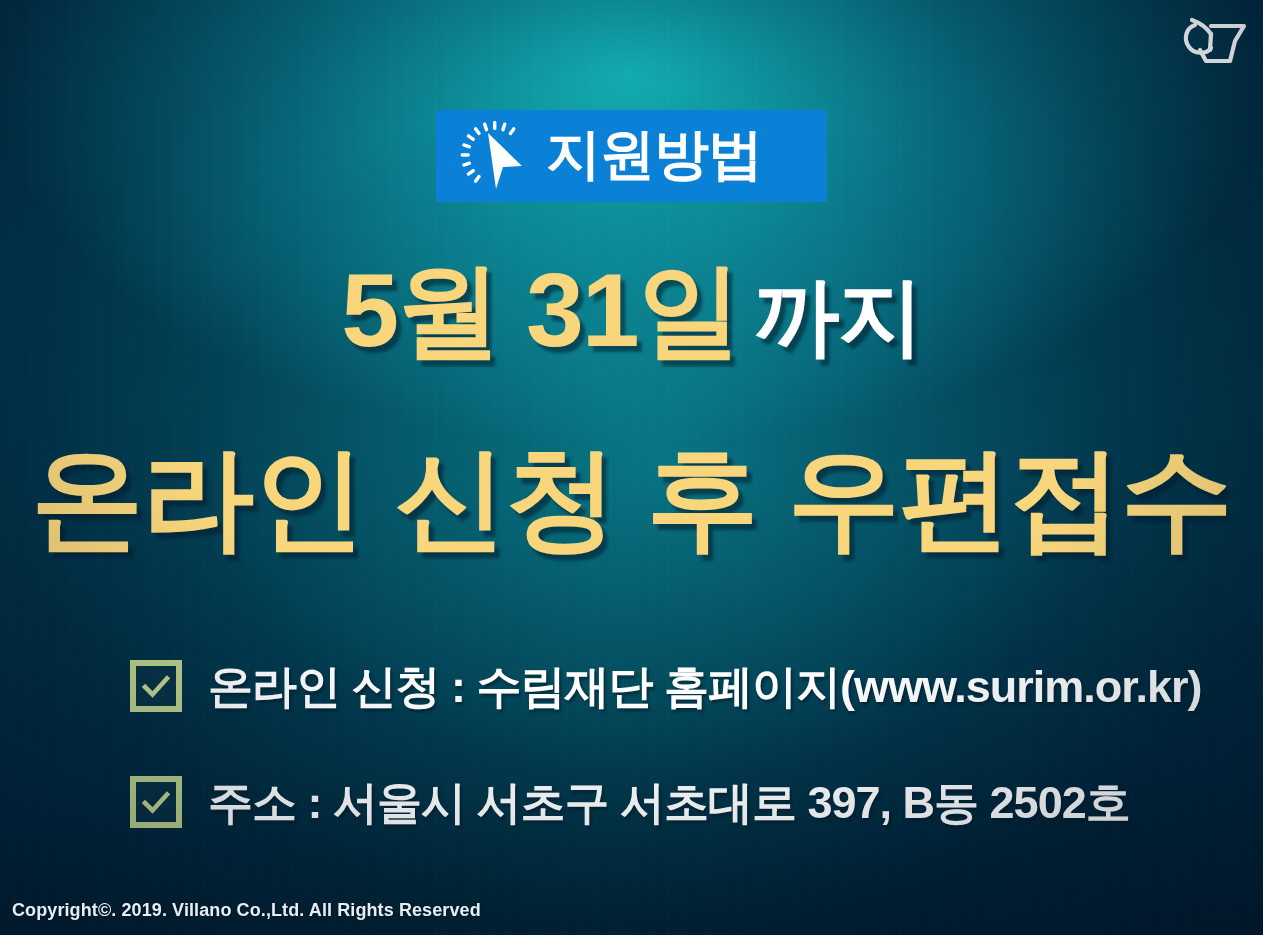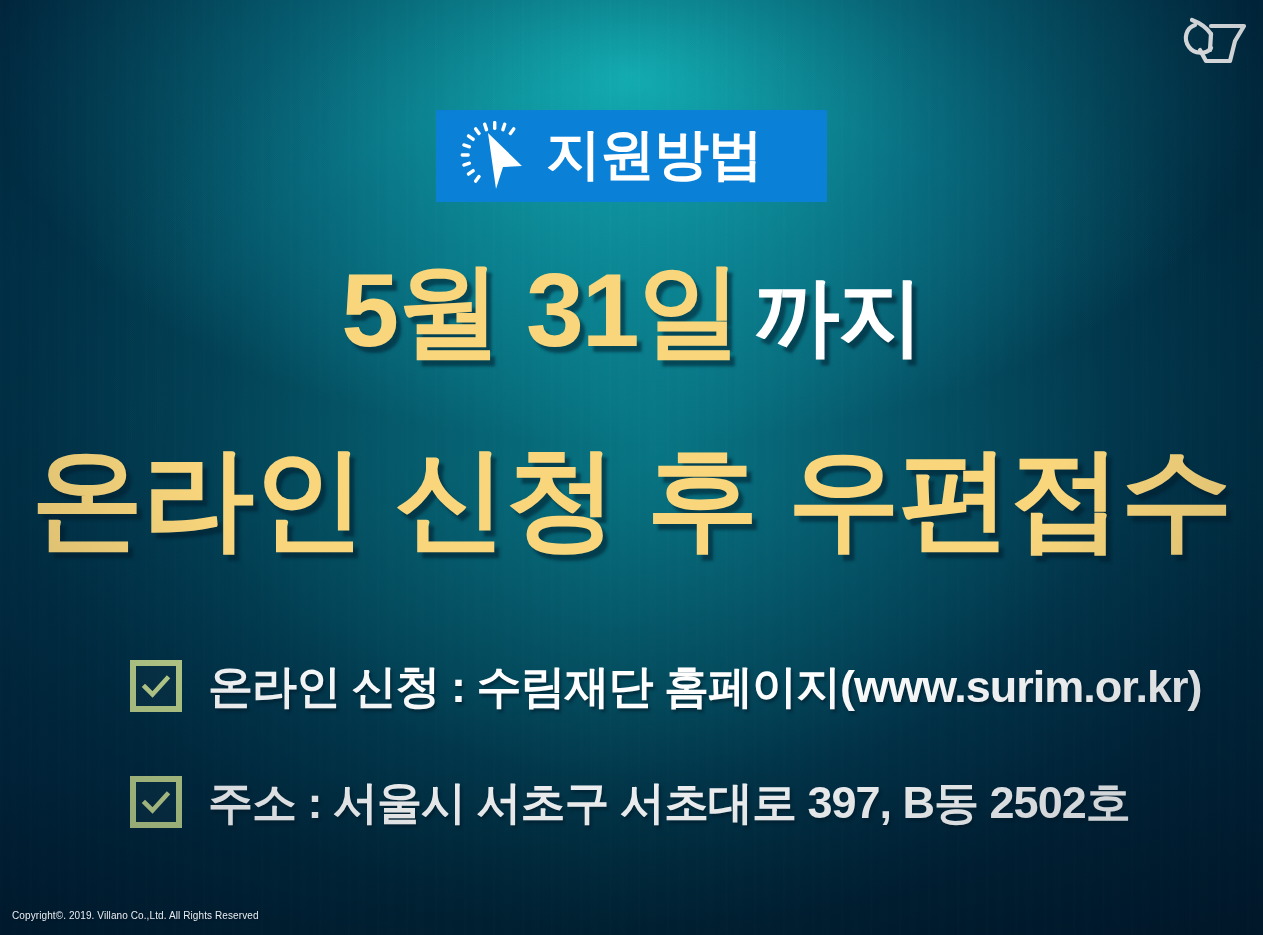--- a/index.html
+++ b/index.html
@@ -143,22 +143,22 @@
     line-height: 1;
     text-shadow: 2px 3px 3px rgba(0,25,40,0.55);
   }
 
   
   #copyright {
     position: absolute;
     left: 12px;
     bottom: 14px;
     color: #e8eef2;
-    font-size: 10px;
-    font-weight: 400;
+    font-size: 18px;
+    font-weight: 700;
     letter-spacing: .1px;
     text-shadow: 1px 1px 2px rgba(0,20,35,0.6);
   }
 </style>
 </head>
 <body>
 
 <div id="slide">
 
   <div id="streaks"></div>

